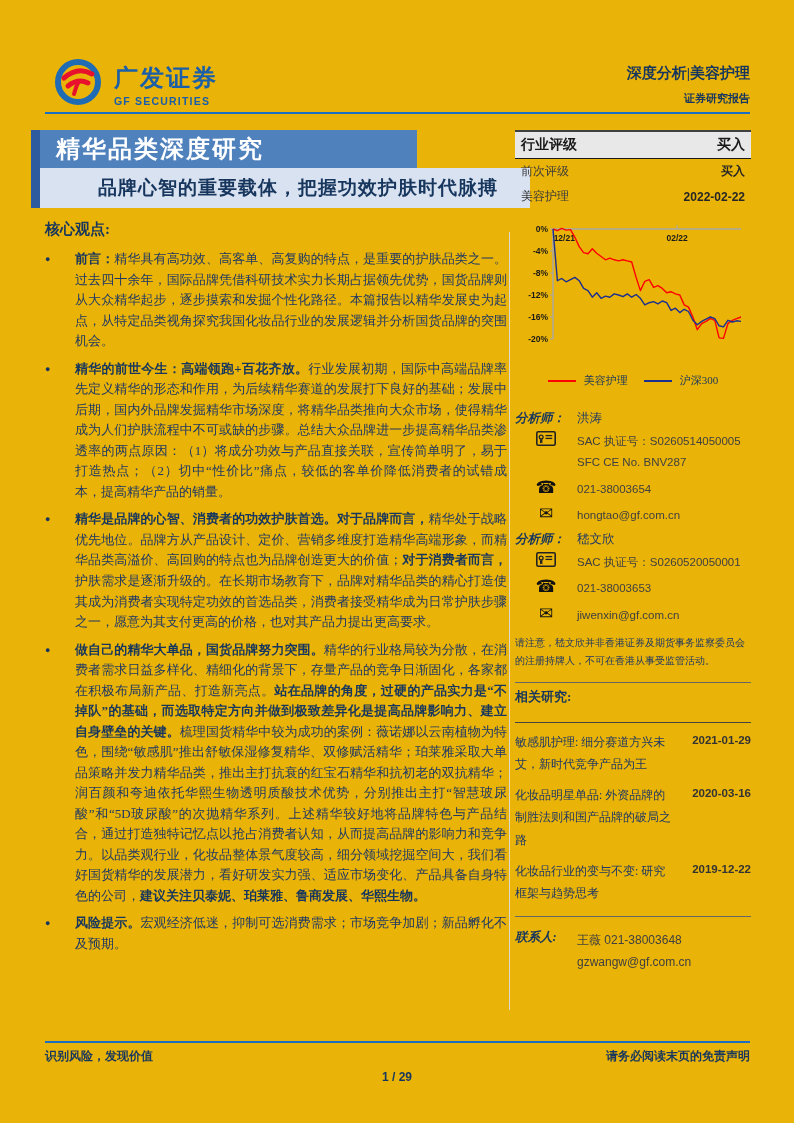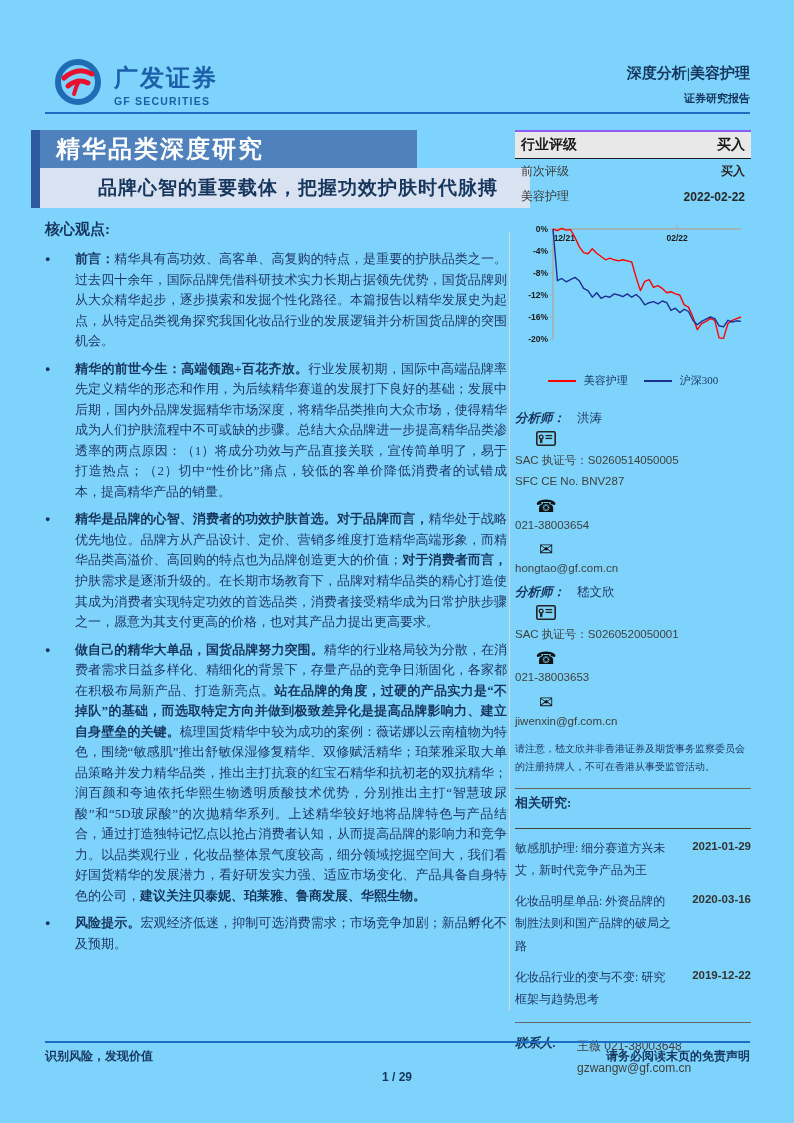--- a/index.html
+++ b/index.html
@@ -1,17 +1,17 @@
 <!DOCTYPE html>
 <html><head>
 <meta charset="utf-8">
 <style>
   * { margin:0; padding:0; box-sizing:border-box; }
   body { background:#ffffff; font-family:"Liberation Sans", sans-serif; }
-  .page { position:relative; width:794px; height:1123px; background:#7dd3fc; overflow:hidden; }
+  .page { position:relative; width:794px; height:1123px; background:#eab308; overflow:hidden; }
 
   
   .logo-wrap { position:absolute; left:52px; top:56px; display:flex; align-items:center; }
   .logo-text { margin-left:10px; color:#1b5fa8; }
   .logo-cn { font-size:24px; font-weight:700; letter-spacing:2px; font-family:"Liberation Serif", serif; }
   .logo-en { font-size:10.5px; font-weight:700; letter-spacing:1.2px; margin-top:1px; }
   .header-right { position:absolute; right:44px; top:64px; text-align:right; color:#17365d; }
   .header-cat { font-size:15px; font-weight:700; font-family:"Liberation Serif", serif; }
   .header-doc { font-size:11px; margin-top:8px; font-weight:600; }
   .header-rule { position:absolute; left:45px; right:44px; top:112px; height:2px; background:#1b6ec2; }
@@ -25,37 +25,37 @@
   .main-col { position:absolute; left:45px; top:220px; width:462px; color:#1f3864; font-family:"Liberation Serif", serif; }
   .core-heading { font-size:15px; font-weight:700; color:#17365d; margin-bottom:10px; }
   .bullet { display:flex; margin-bottom:7px; }
   .bullet .marker { width:30px; flex:none; font-size:9px; padding-top:5px; color:#17365d; }
   .bullet-text { flex:1; font-size:13px; line-height:1.58; text-align:justify; }
   .bullet-text .b { font-weight:700; color:#17365d; }
 
   
   .side-divider { position:absolute; left:509px; top:232px; width:1px; height:778px; background:#d8d8d8; }
   .sidebar { position:absolute; left:515px; top:130px; width:236px; color:#1f3864; }
-  .rating-table { border-top:2px solid #8b5cf6; }
+  .rating-table { border-top:2px solid #404040; }
   .rating-row { display:flex; justify-content:space-between; align-items:center; padding:4px 6px; }
   .rating-row.hdr { background:#e8e8e8; border-bottom:1px solid #1a1a1a; }
   .rating-row.hdr .rl, .rating-row.hdr .rv { font-size:14px; font-weight:700; color:#1a1a1a; font-family:"Liberation Serif", serif; }
   .rating-row .rl { font-size:12px; color:#3a3a3a; font-family:"Liberation Serif", serif; }
   .rating-row .rv { font-size:12px; font-weight:700; color:#262626; }
   .side-heading { font-size:13px; font-weight:700; font-style:italic; color:#17365d; font-family:"Liberation Serif", serif; padding-bottom:4px; border-bottom:2px solid #2e75b6; margin-top:14px; }
   .chart-box { margin-top:8px; }
   .legend { display:flex; justify-content:center; gap:16px; margin-top:2px; font-size:11px; color:#17365d; font-family:"Liberation Serif", serif; }
   .legend-item { display:flex; align-items:center; gap:8px; }
   .legend-swatch { width:28px; height:2px; display:inline-block; }
 
   .analysts { margin-top:22px; }
   .an-name-row { display:flex; margin-bottom:4px; }
   .an-label { width:62px; flex:none; font-size:12.5px; font-weight:700; font-style:italic; color:#17365d; font-family:"Liberation Serif", serif; }
   .an-name { font-size:12.5px; color:#1f3864; font-family:"Liberation Serif", serif; }
-  .an-detail { display:flex; margin-bottom:5px;flex-direction:column; }
+  .an-detail { display:flex; margin-bottom:5px; }
   .an-ico { width:62px; flex:none; display:flex; justify-content:center; align-items:flex-start; }
   .d-icon { font-size:17px; color:#111; line-height:1; }
   .an-lines { flex:1; }
   .an-line { font-size:11.5px; color:#404040; line-height:1.85; }
   .side-note { margin-top:8px; font-size:10px; line-height:1.8; color:#1f3864; font-family:"Liberation Serif", serif; }
   .side-rule { border-top:1px solid #666; margin-top:12px; }
   .related-heading { font-size:13px; font-weight:700; color:#17365d; font-family:"Liberation Serif", serif; padding:5px 0 16px 0; border-bottom:1.5px solid #444; }
   .related-list { margin-top:8px; }
   .rel-item { display:flex; justify-content:space-between; margin-bottom:9px; }
   .rel-title { width:158px; font-size:12px; line-height:1.85; color:#1f3864; font-family:"Liberation Serif", serif; }

